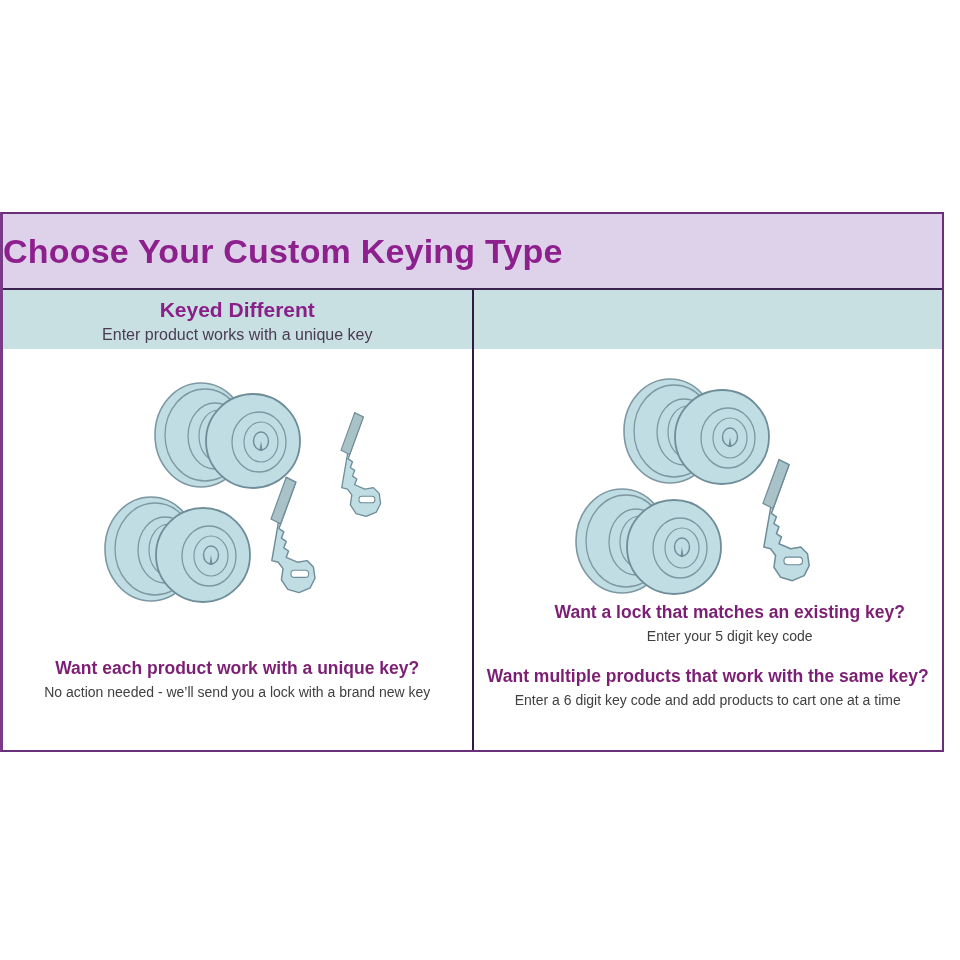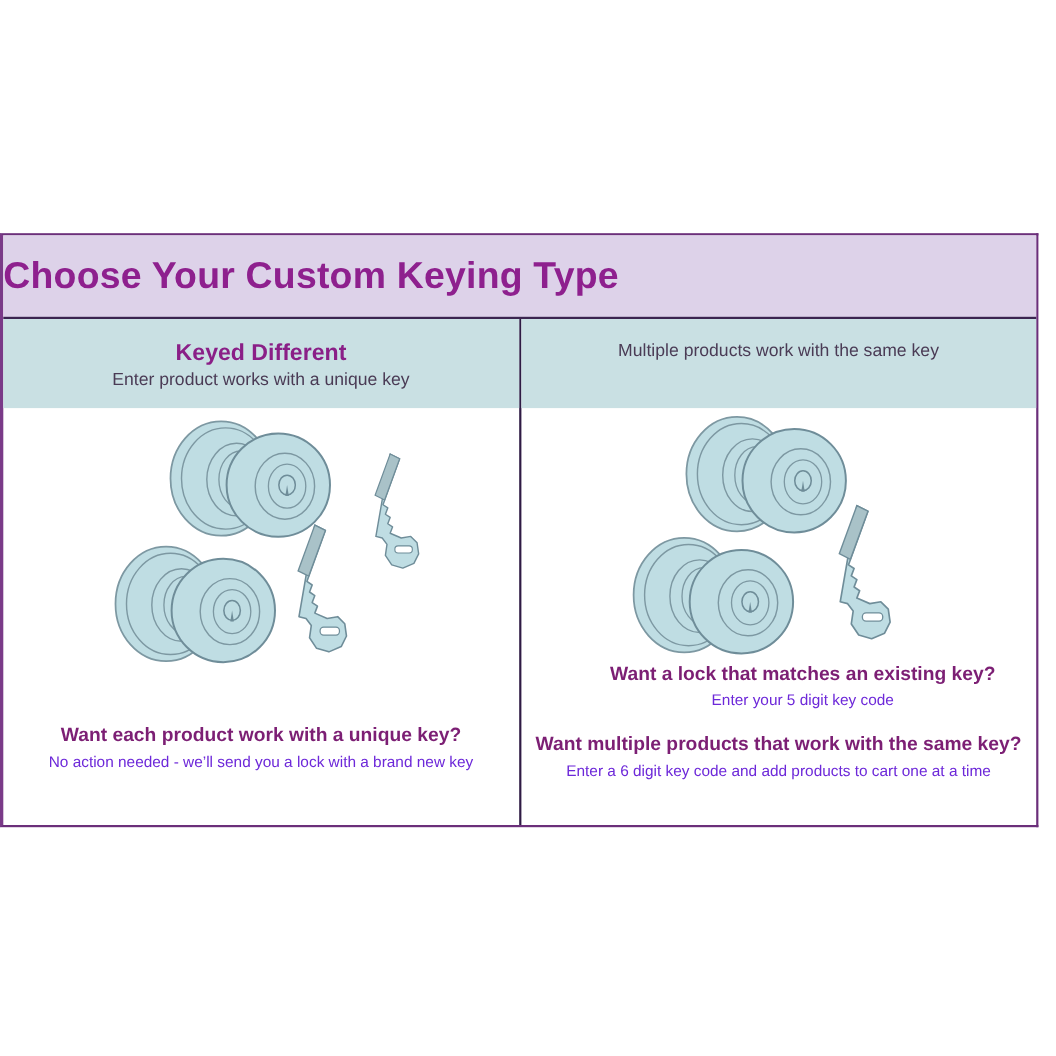--- a/index.html
+++ b/index.html
@@ -73,24 +73,24 @@
   .col-left {
     border-right: 2px solid #2f1b44;
   }
 
   
   .sub-band {
     position: absolute;
     left: 0;
     right: 0;
     top: 0;
-    height: 81px;
+    height: 59px;
     background: #c9e0e3;
     box-sizing: border-box;
-    padding-top: 18px;
+    padding-top: 7px;
     text-align: center;
   }
   .sub-title {
     font-size: 21px;
     font-weight: bold;
     color: #8a1f87;
     line-height: 1.25;
   }
   .sub-sub {
     font-size: 16px;
@@ -119,21 +119,21 @@
   }
   .copy-head {
     font-size: 17.5px;
     font-weight: bold;
     color: #7c1f74;
     line-height: 1.3;
     white-space: nowrap;
   }
   .copy-sub {
     font-size: 14px;
-    color: #6d28d9;
+    color: #404040;
     line-height: 1.35;
     margin-top: 3px;
     white-space: nowrap;
   }
   .copy-left   { bottom: 48px; }
   .copy-right-a{ bottom: 104px; margin-left: 44px; }
   .copy-right-b{ bottom: 40px; }
 </style>
 </head>
 <body>
@@ -204,21 +204,20 @@
 
         <div class="copy copy-left">
           <div class="copy-head">Want each product work with a unique key?</div>
           <div class="copy-sub">No action needed - we’ll send you a lock with a brand new key</div>
         </div>
       </div>
 
       <div class="col col-right">
 
         <div class="sub-band">
-          <div class="sub-sub">Multiple products work with the same key</div>
         </div>
 
         <div class="art">
           <svg width="470" height="393" viewBox="0 0 470 393" xmlns="http://www.w3.org/2000/svg">
             <g transform="translate(148,18) scale(1.0)">
               <use href="#knob"></use>
             </g>
             <g transform="translate(100,128) scale(1.0)">
               <use href="#knob"></use>
             </g>

